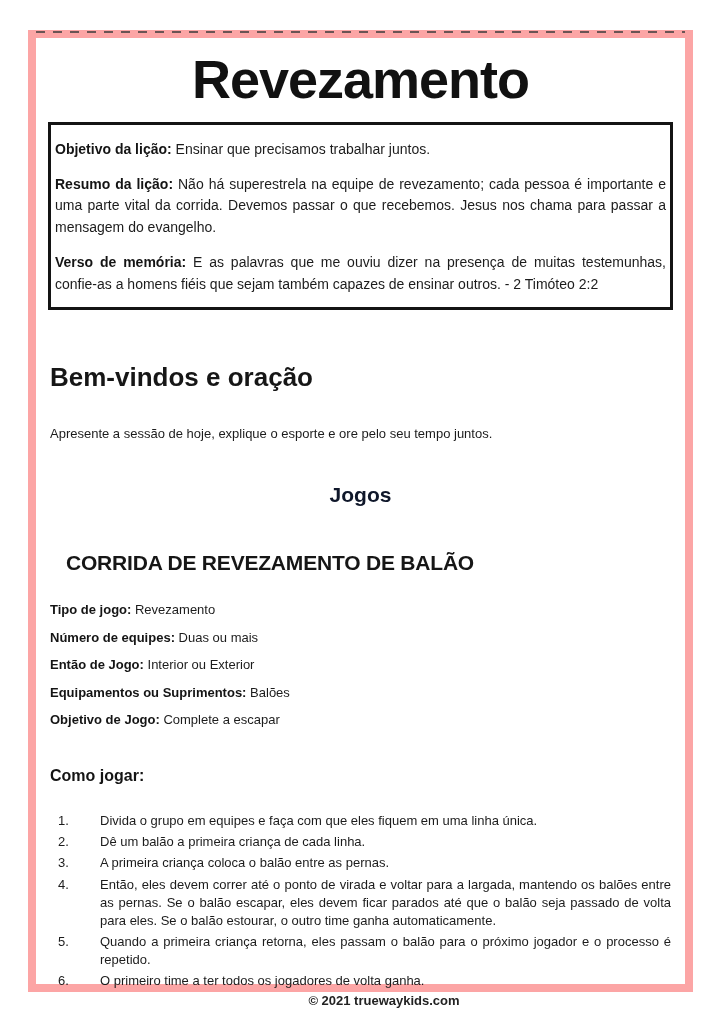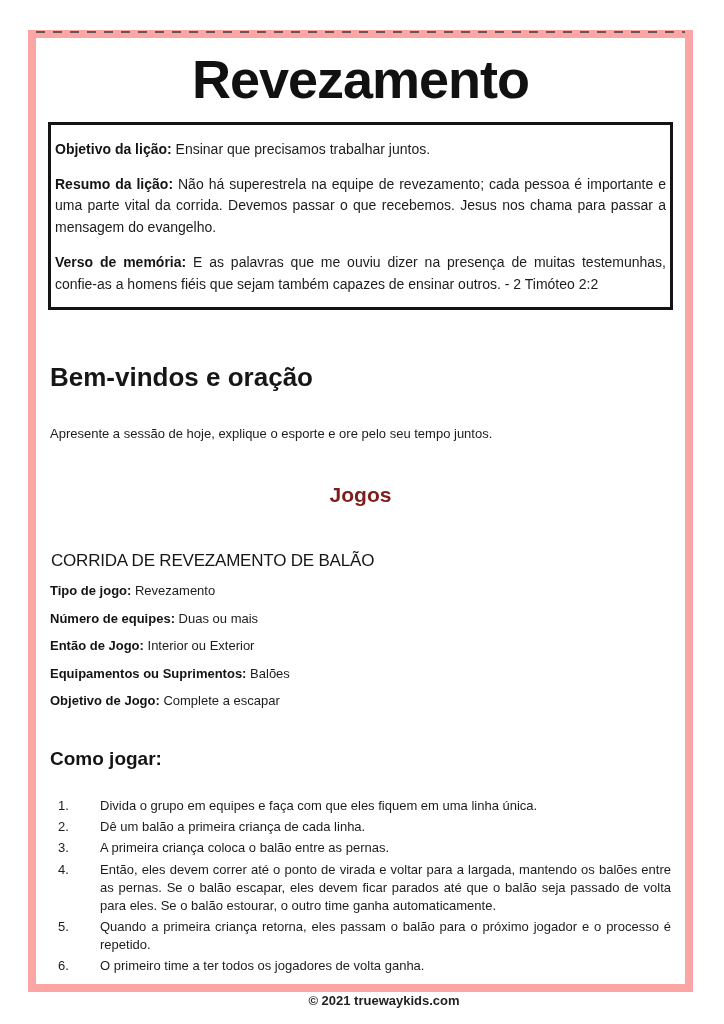--- a/index.html
+++ b/index.html
@@ -24,25 +24,25 @@
   }
   .lesson-box {
     margin:12px 12px 0; border:3px solid #141414; padding:14px 4px 12px;
     font-size:14px; line-height:1.55;
   }
   .lesson-box p { margin:0 0 13px; text-align:justify; }
   .lesson-box p:last-child { margin-bottom:0; }
   b { font-weight:bold; color:#141414; }
   .welcome-heading { margin:52px 14px 0; font-size:26px; font-weight:bold; color:#161616; }
   .intro-text { margin:33px 14px 0; font-size:13px; }
-  .games-heading { margin:42px 0 0; text-align:center; font-size:21px; font-weight:bold; color:#7f1d1d; }
-  .game-title { margin:44px 15px 0; font-size:17px; font-weight:normal; color:#161616; letter-spacing:-0.2px; }
-  .details { margin:11px 14px 0; font-size:13px; line-height:1.35; }
+  .games-heading { margin:42px 0 0; text-align:center; font-size:21px; font-weight:bold; color:#0f172a; }
+  .game-title { margin:44px 30px 0; font-size:21px; font-weight:bold; color:#161616; letter-spacing:-0.2px; }
+  .details { margin:26px 14px 0; font-size:13px; line-height:1.35; }
   .details p { margin:0 0 10px; }
-  .how-label { margin:38px 14px 0; font-size:19px; font-weight:bold; color:#141414; }
+  .how-label { margin:38px 14px 0; font-size:16px; font-weight:bold; color:#141414; }
   .steps { margin:27px 14px 0 22px; font-size:13px; line-height:1.40; }
   .step { display:flex; margin:0 0 3px; }
   .step-num { flex:none; width:42px; }
   .step-text { flex:1; text-align:justify; }
   .footer {
     position:absolute; left:0; right:0; top:993px; text-align:center;
     font-size:13px; font-weight:bold; color:#222;padding-left:44px;
   }
 </style>
 </head>

